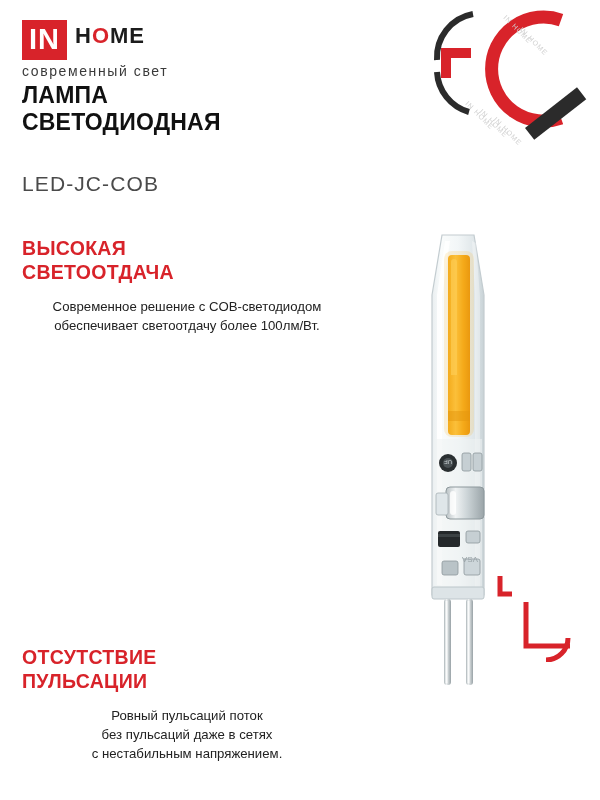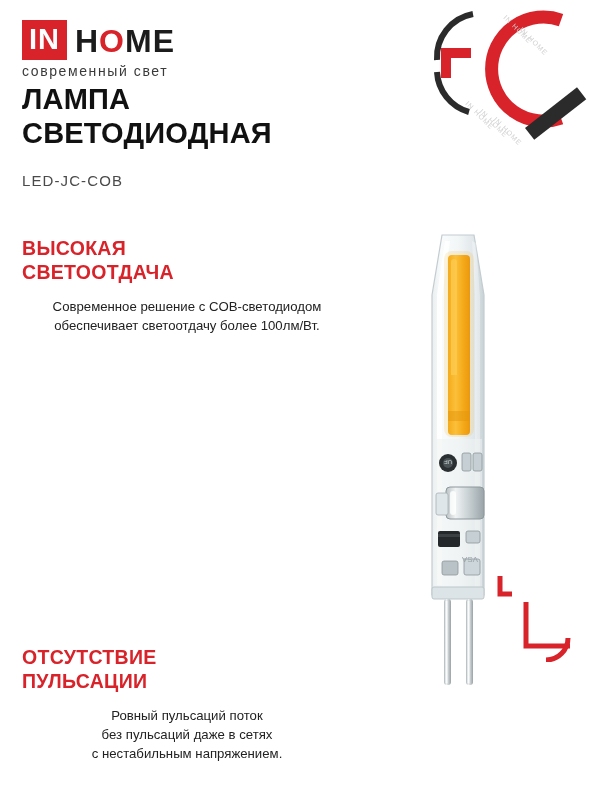--- a/index.html
+++ b/index.html
@@ -39,21 +39,21 @@
     font-weight: bold;
     font-size: 29px;
     line-height: 1;
     letter-spacing: 1px;
     padding: 5px 7px 6px 7px;
     display: inline-block;
   }
   .brand-home {
     color: #1c1c1c;
     font-weight: bold;
-    font-size: 32px;
+    font-size: 22px;
     line-height: 1;
     letter-spacing: 1px;
     padding: 5px 0 0 8px;
     white-space: nowrap;
   }
   .brand-home .o {
     color: #d8232a;
   }
   .brand-tag {
     margin-top: 3px;
@@ -71,31 +71,31 @@
     width: 185px;
     height: 175px;
     overflow: hidden;
   }
 
   
   .title {
     position: absolute;
     left: 22px;
     top: 82px;
-    font-size: 29px;
+    font-size: 23px;
     font-weight: bold;
     line-height: 1.18;
     letter-spacing: 0.2px;
     color: #111111;
   }
   .subtitle {
     position: absolute;
     left: 22px;
     top: 172px;
-    font-size: 15px;
+    font-size: 21px;
     font-weight: normal;
     letter-spacing: 1.1px;
     color: #4a4a4a;
   }
 
   
   .feature {
     position: absolute;
     left: 22px;
     width: 330px;

